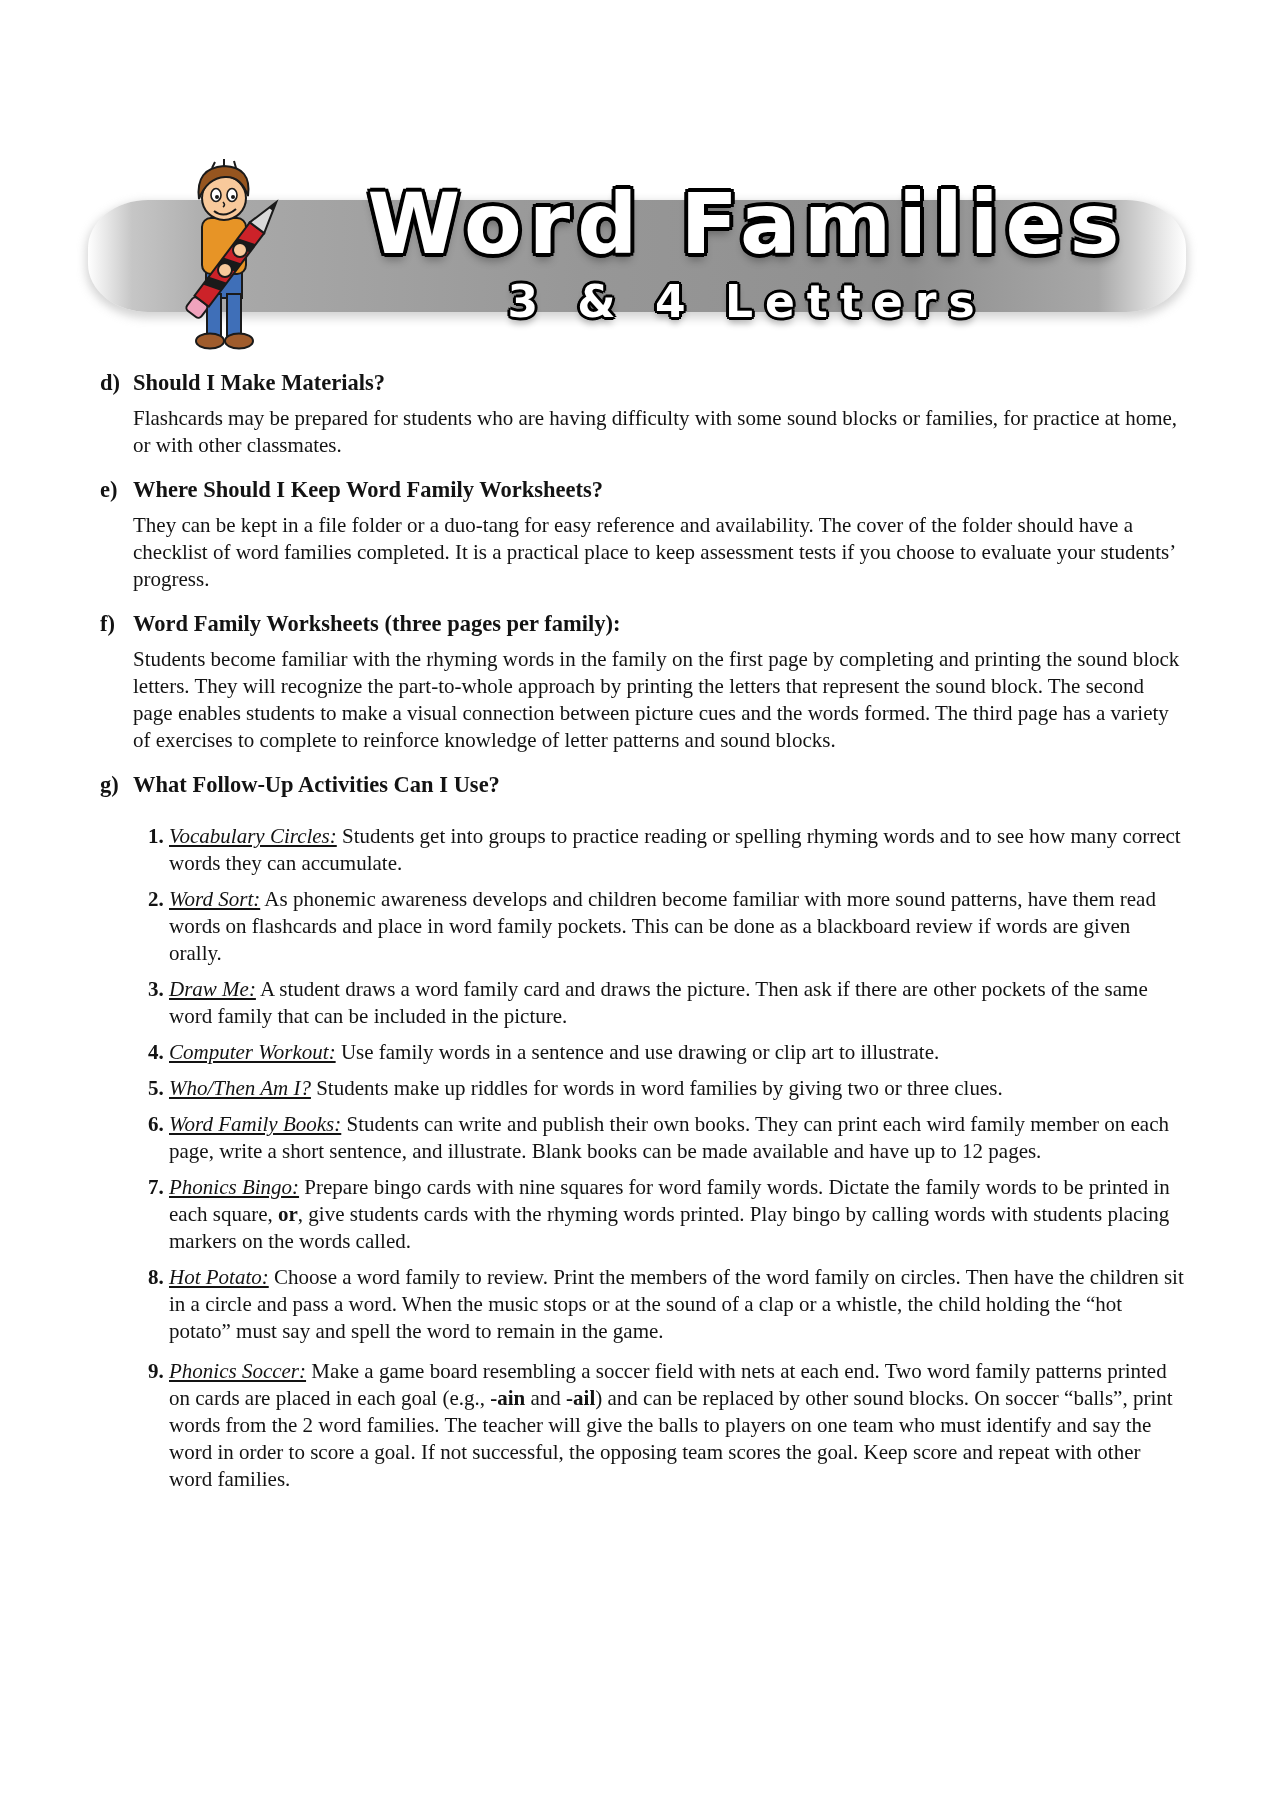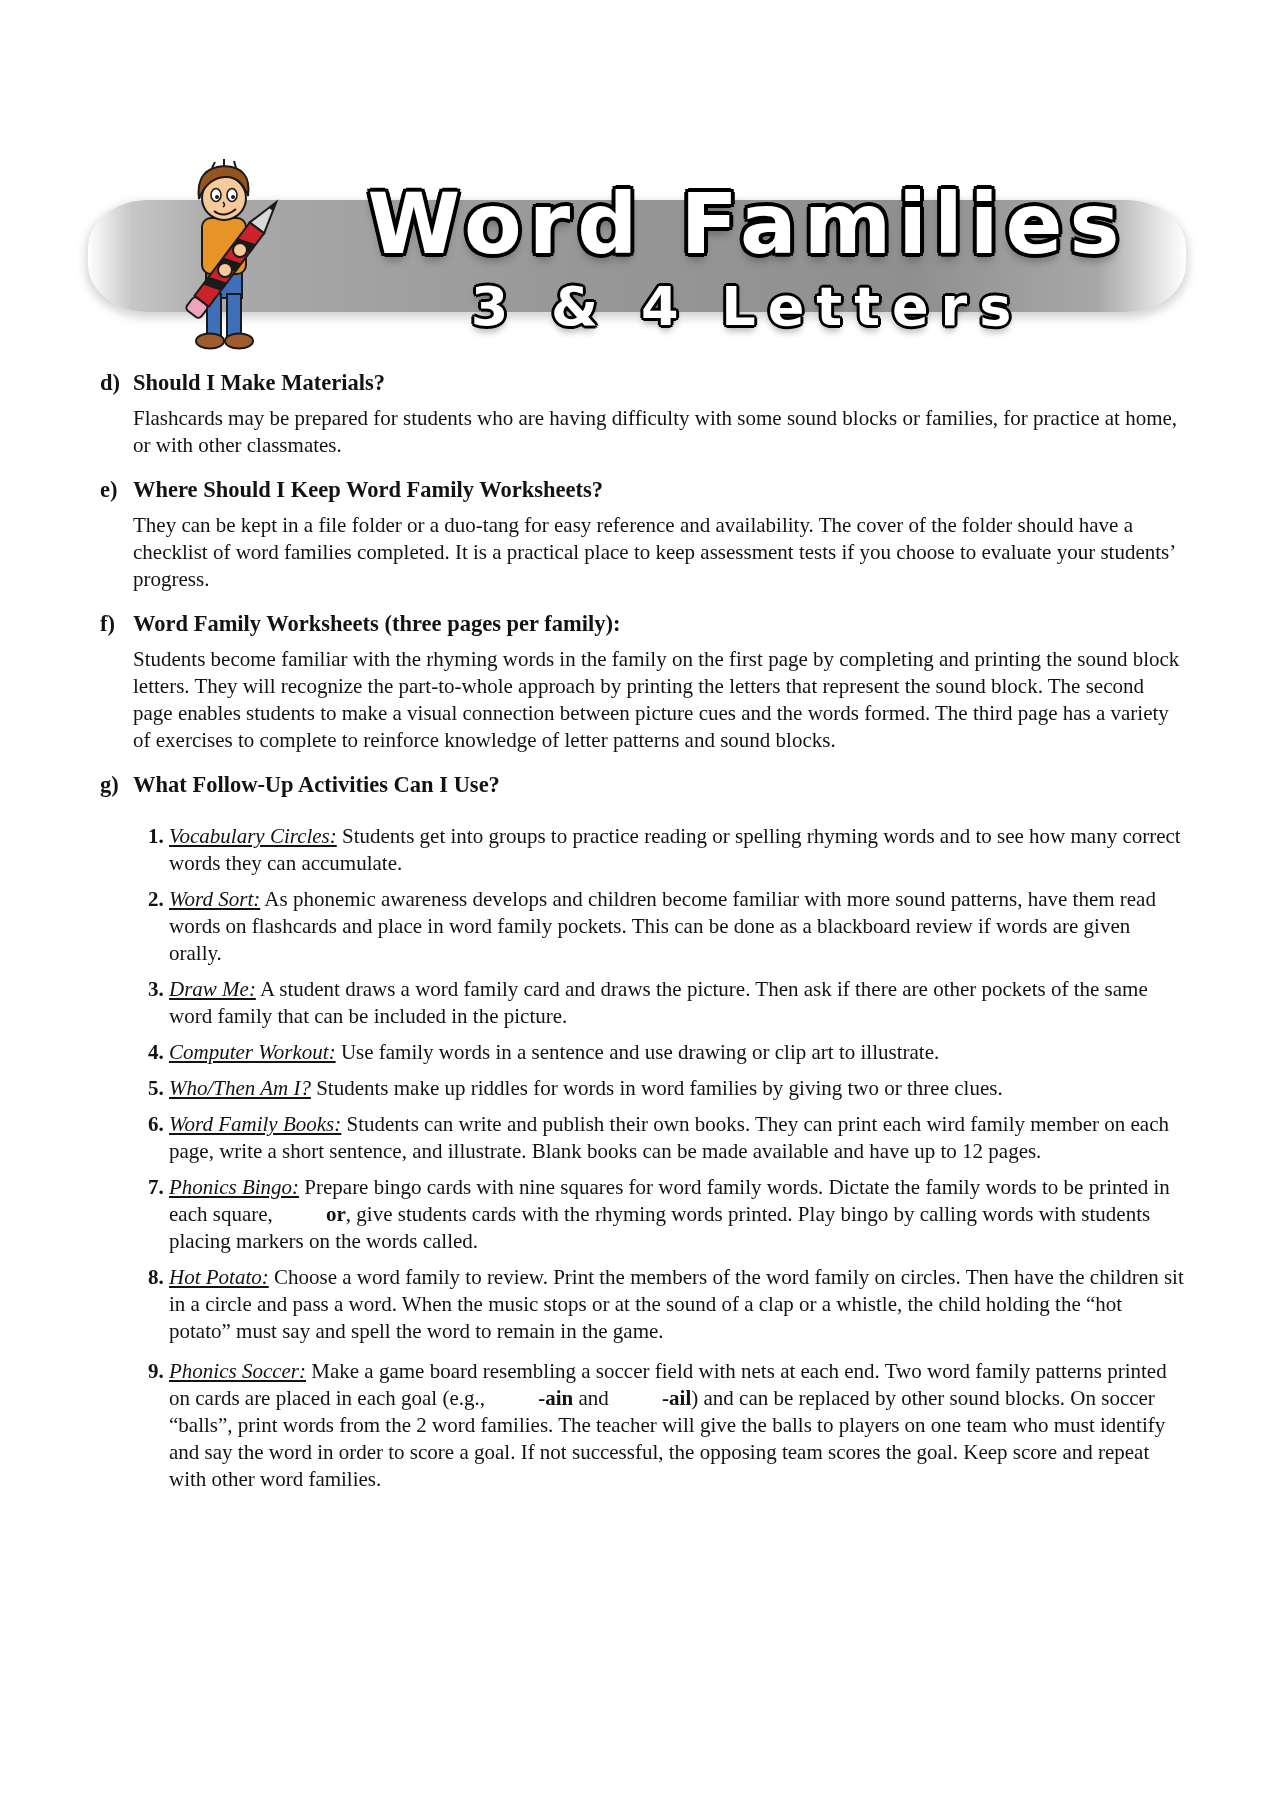--- a/index.html
+++ b/index.html
@@ -45,21 +45,21 @@
   .title-line1 {
     font-size: 84px;
     letter-spacing: 7px;
     text-shadow:
       -4px 0 0 #000, 4px 0 0 #000, 0 -4px 0 #000, 0 4px 0 #000,
       -3px -3px 0 #000, 3px -3px 0 #000, -3px 3px 0 #000, 3px 3px 0 #000,
       0 7px 8px rgba(0,0,0,0.30);
   }
   .title-line2 {
     margin-top: 14px;
-    font-size: 54px;
+    font-size: 44px;
     letter-spacing: 12px;
     text-shadow:
       -3px 0 0 #000, 3px 0 0 #000, 0 -3px 0 #000, 0 3px 0 #000,
       -2px -2px 0 #000, 2px -2px 0 #000, -2px 2px 0 #000, 2px 2px 0 #000,
       0 6px 7px rgba(0,0,0,0.30);
   }
   .boy-svg {
     position: absolute;
     left: 152px;
     top: 158px;
@@ -100,21 +100,21 @@
     padding: 0;
   }
   .activity {
     display: grid;
     grid-template-columns: 21px 1fr;
     margin: 0 0 9px 0;
   }
   .activity.extra-gap { margin-top: 13px; }
   .act-num { font-weight: bold; }
   .seg-i { font-style: italic; text-decoration: underline; }
-  .seg-b { font-weight: bold; margin-left: 48px; }
+  .seg-b { font-weight: bold; }
   .seg-n { font-style: normal; }
 
   
   .page-footer {
     position: absolute;
     top: 1622px;
     left: 92px;
     right: 92px;
     display: flex;
     align-items: baseline;

